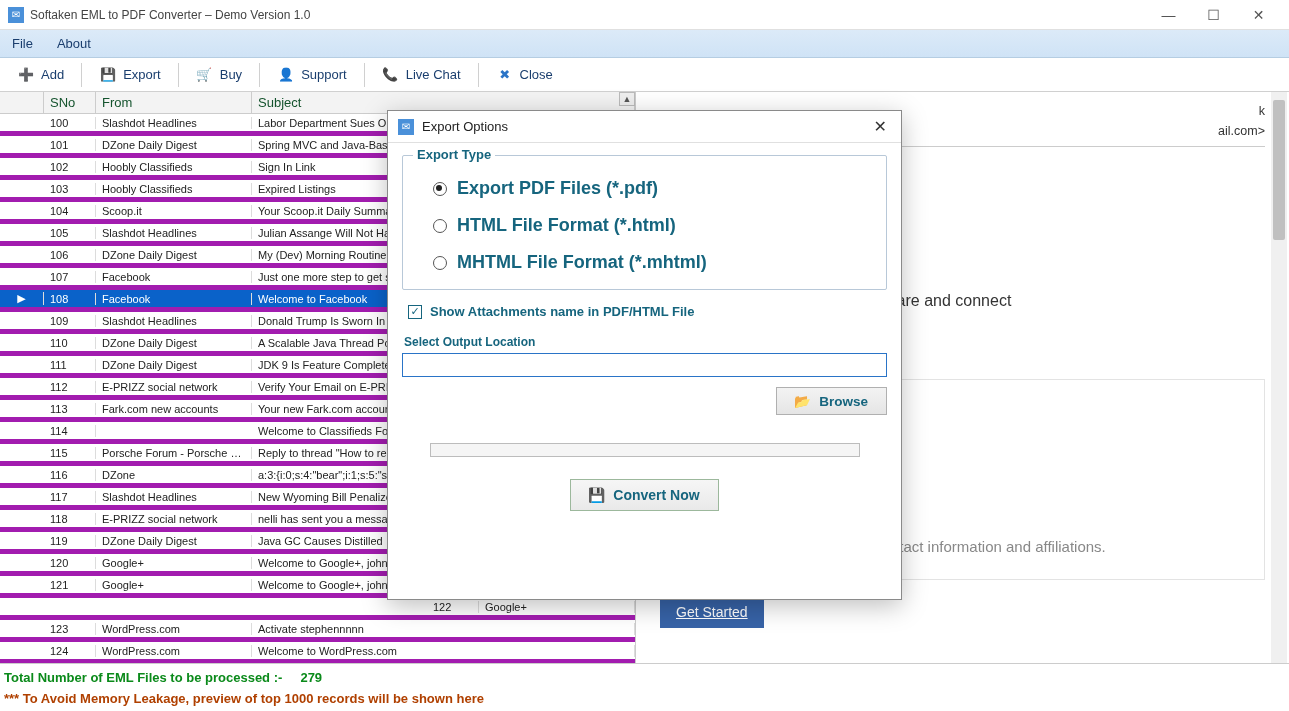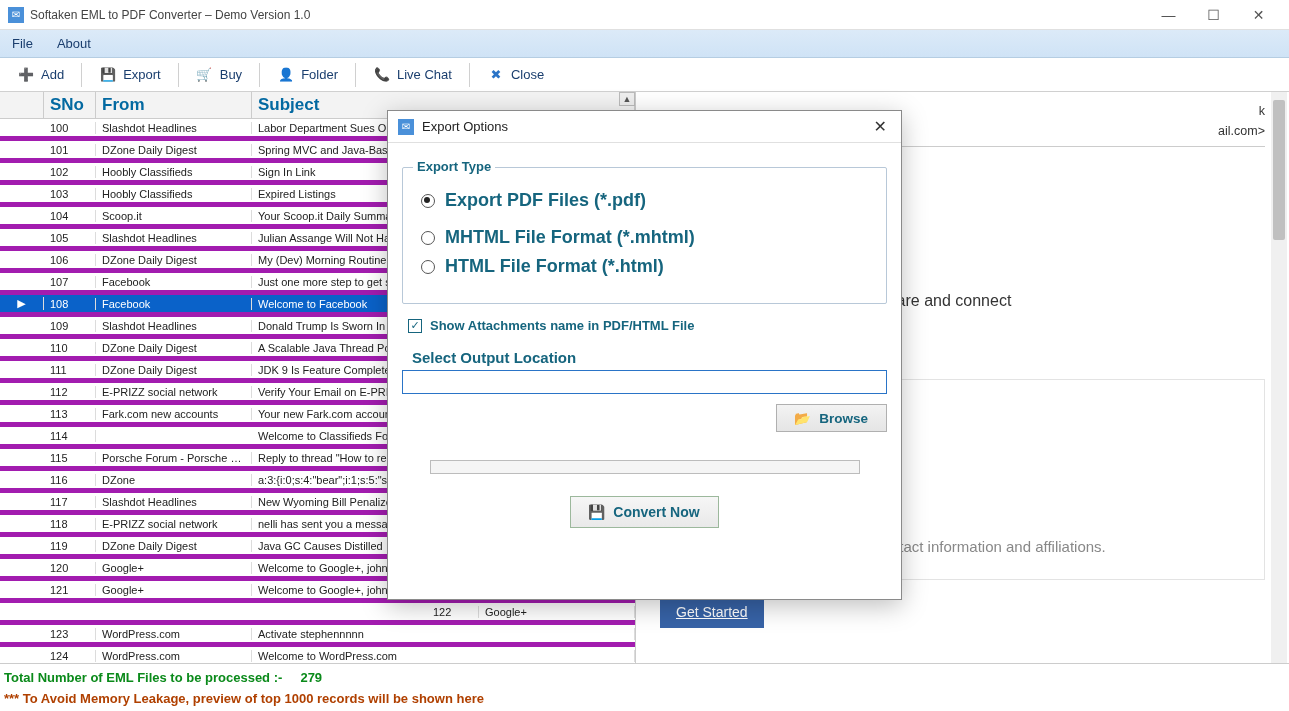--- a/index.html
+++ b/index.html
@@ -59,21 +59,21 @@
   .tool-btn .ticon { width:18px; height:18px; display:inline-flex;align-items:center;justify-content:center; color:#2a74c7; }
   .tool-sep { width:1px; height:24px; background:#d0d0d0; margin:0 2px; }
   
   .main {
     display: flex;
     height: 572px;
     border-bottom: 1px solid #ccc;
   }
   .left-pane { width: 636px; position: relative; border-right:1px solid #ccc; display:flex;flex-direction:column;}
   .grid { flex:1; overflow:hidden; background:#fff; }
-  .grid-header { display:flex; background:#f3f3f3; border-bottom:1px solid #ccc; font-size:17px; color:#0369a1;font-weight:bold;}
+  .grid-header { display:flex; background:#f3f3f3; border-bottom:1px solid #ccc; font-size:13px; color:#14532d;}
   .grid-header .col { border-right:1px solid #ccc; padding:3px 6px; }
   .col-arrow { width:44px; }
   .col-sno { width:52px; }
   .col-from { width:156px; }
   .col-subject { flex:1; }
   .grid-body { overflow:hidden; }
   .row { display:flex; height:22px; align-items:center; font-size:11px; border-bottom:5px solid #a21caf;justify-content:flex-end; }
   .row .cell { border-right:1px solid #dcdcdc; padding:0 6px; white-space:nowrap; overflow:hidden; text-overflow:ellipsis; color:#222;}
   .row.selected { background:#0a62c9; }
   .row.selected .cell { color:#fff; }
@@ -115,38 +115,38 @@
   .modal-title {
     height:32px; display:flex; align-items:center; padding:0 10px; gap:8px; border-bottom:1px solid #e0e0e0;
   }
   .modal-title .micon { width:16px;height:16px;background:#4a90d9;display:inline-flex;align-items:center;justify-content:center;color:#fff;font-size:10px;}
   .modal-title .mtext { flex:1; font-size:13px; color:#222;}
   .modal-title .mclose { font-size:16px; color:#333; padding:0 4px;}
   .modal-body { flex:1; padding:6px 14px 12px 14px; position:relative;}
   .fieldset {
     border:1px solid #b8c8d8;
     border-radius:2px;
-    padding:14px 16px 10px 16px;
-    margin-top:18px;
+    padding:14px 16px 10px 28px;
+    margin-top:6px;
     position:relative;
   }
   .fieldset .legend {
     position:absolute; top:-9px; left:10px; background:#fff; padding:0 4px; color:#16657e; font-size:13px; font-weight:600;
   }
   .radio-row { display:flex; align-items:center; gap:10px; margin:8px 0 16px 2px;}
   .radio-row .rad { width:14px;height:14px;border:1.5px solid #555;border-radius:50%;position:relative;display:inline-block;}
   .radio-row .rad.checked::after { content:""; position:absolute; left:2px; top:2px; width:6px;height:6px;border-radius:50%; background:#222;}
   .radio-row label { color:#16657e; font-weight:600; font-size:18px; }
   .notes { margin:16px 4px 10px 4px; }
   .notes p { color:#16657e; font-weight:600; font-size:13px; margin:5px 0; }
   .notes .rt { text-align:right; padding-right:36px;}
   .chk-row { display:flex; align-items:center; gap:8px; margin:14px 6px 6px 6px; }
   .chk { width:14px;height:14px;border:1.5px solid #16657e;display:inline-flex;align-items:center;justify-content:center;font-size:11px;color:#16657e;}
   .chk-row label { color:#16657e; font-weight:600; font-size:13px;}
-  .sel-lbl { color:#16657e; font-weight:600; font-size:15px; margin:16px 0 4px 10px;}
+  .sel-lbl { color:#16657e; font-weight:600; font-size:12px; margin:16px 0 4px 2px;}
   .path-input {
     width:100%; height:24px; border:1.5px solid #2a74c7; padding:2px 5px; font-size:13px; outline:none;
   }
   .browse-row { display:flex; justify-content:flex-end; margin-top:10px;}
   .browse-btn {
     background:linear-gradient(#f3f3f3,#e5e5e5); border:1px solid #b0b0b0; padding:5px 18px; font-size:13.5px; color:#16657e; font-weight:600; display:flex;align-items:center;gap:8px;
   }
   .progress { margin:28px auto 0 auto; width:430px; height:14px; border:1px solid #bcbcbc; background:#f5f5f5;}
   .convert-row { display:flex; justify-content:center; margin-top:22px;}
   .convert-btn {
@@ -183,21 +183,21 @@
       <span>Export</span>
     </div>
   <div class="tool-sep"></div>
   <div class="tool-btn">
       <span class="ticon">🛒</span>
       <span>Buy</span>
     </div>
   <div class="tool-sep"></div>
   <div class="tool-btn">
       <span class="ticon">👤</span>
-      <span>Folder</span>
+      <span>Support</span>
     </div>
   <div class="tool-sep"></div>
   <div class="tool-btn">
       <span class="ticon">📞</span>
       <span>Live Chat</span>
     </div>
   <div class="tool-sep"></div>
   <div class="tool-btn">
       <span class="ticon">✖</span>
       <span>Close</span>
@@ -404,27 +404,27 @@
     <span class="mtext">Export Options</span>
     <span class="mclose">✕</span>
   </div>
   <div class="modal-body">
     <div class="fieldset">
       <span class="legend">Export Type</span>
       <div class="radio-row">
         <span class="rad checked"></span>
         <label>Export PDF Files (*.pdf)</label>
       </div>
+      <div class="radio-row">
+        <span class="rad"></span>
+        <label>HTML File  Format (*.html)</label>
+      </div>
       <div class="radio-row" style="margin-bottom:6px">
         <span class="rad"></span>
         <label>MHTML File  Format (*.mhtml)</label>
-      </div>
-      <div class="radio-row">
-        <span class="rad"></span>
-        <label>HTML File  Format (*.html)</label>
       </div>
     </div>
 
 
     <div class="chk-row">
       <span class="chk">✓</span>
       <label>Show Attachments name in PDF/HTML File</label>
     </div>
 
     <div class="sel-lbl">Select Output Location</div>

